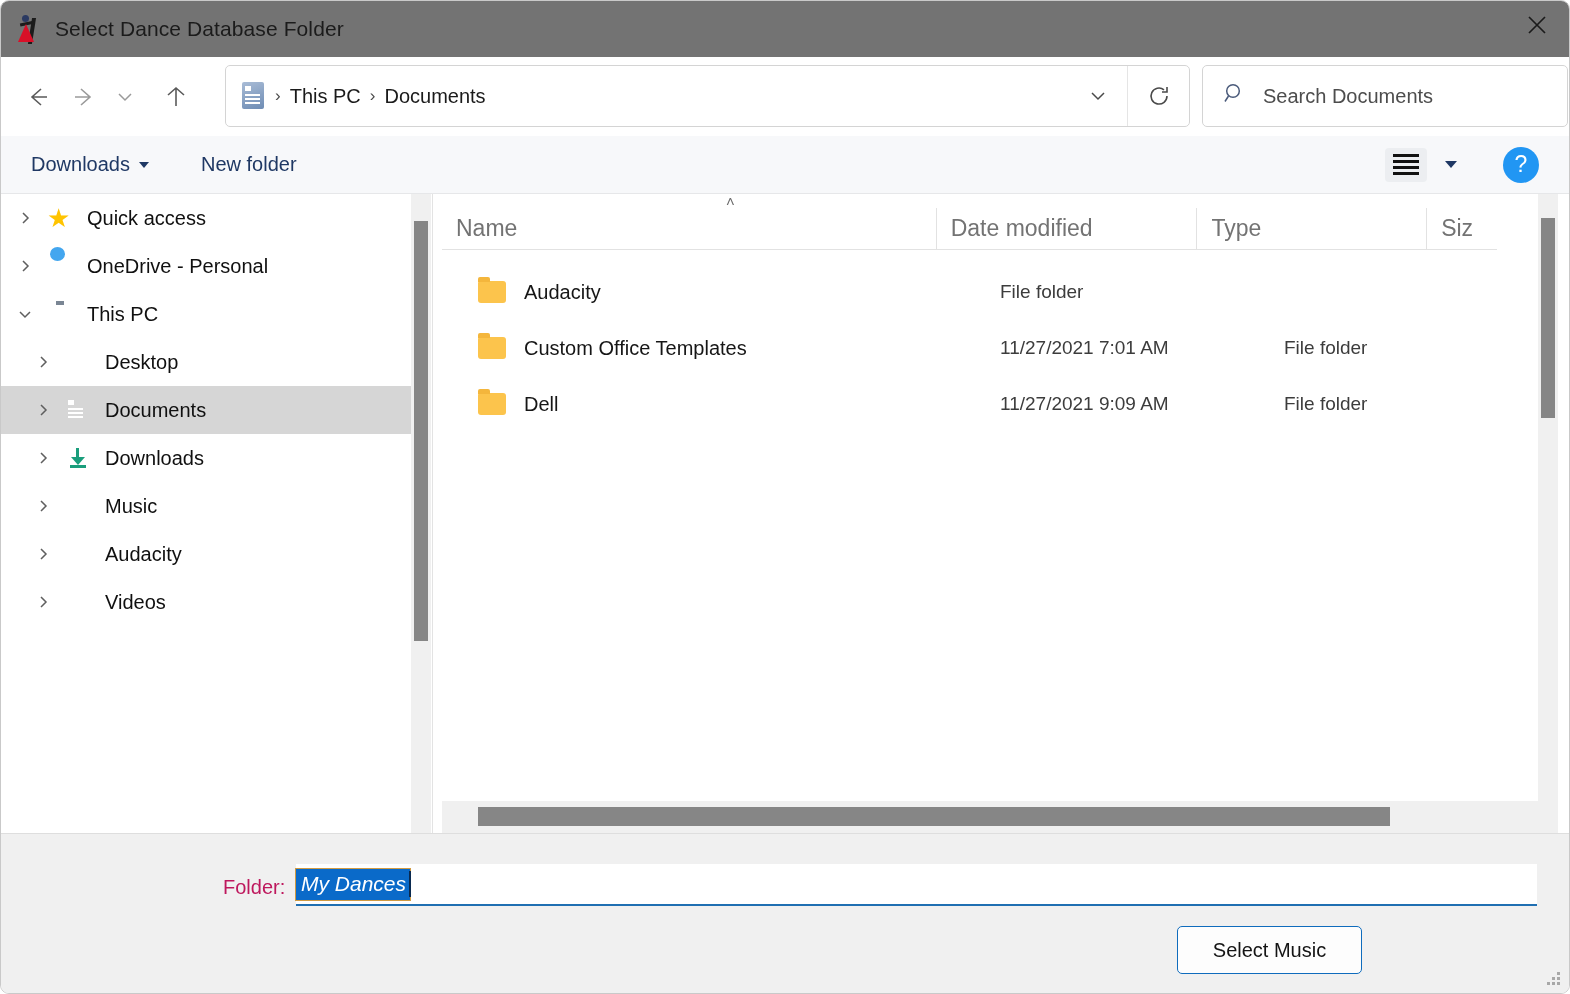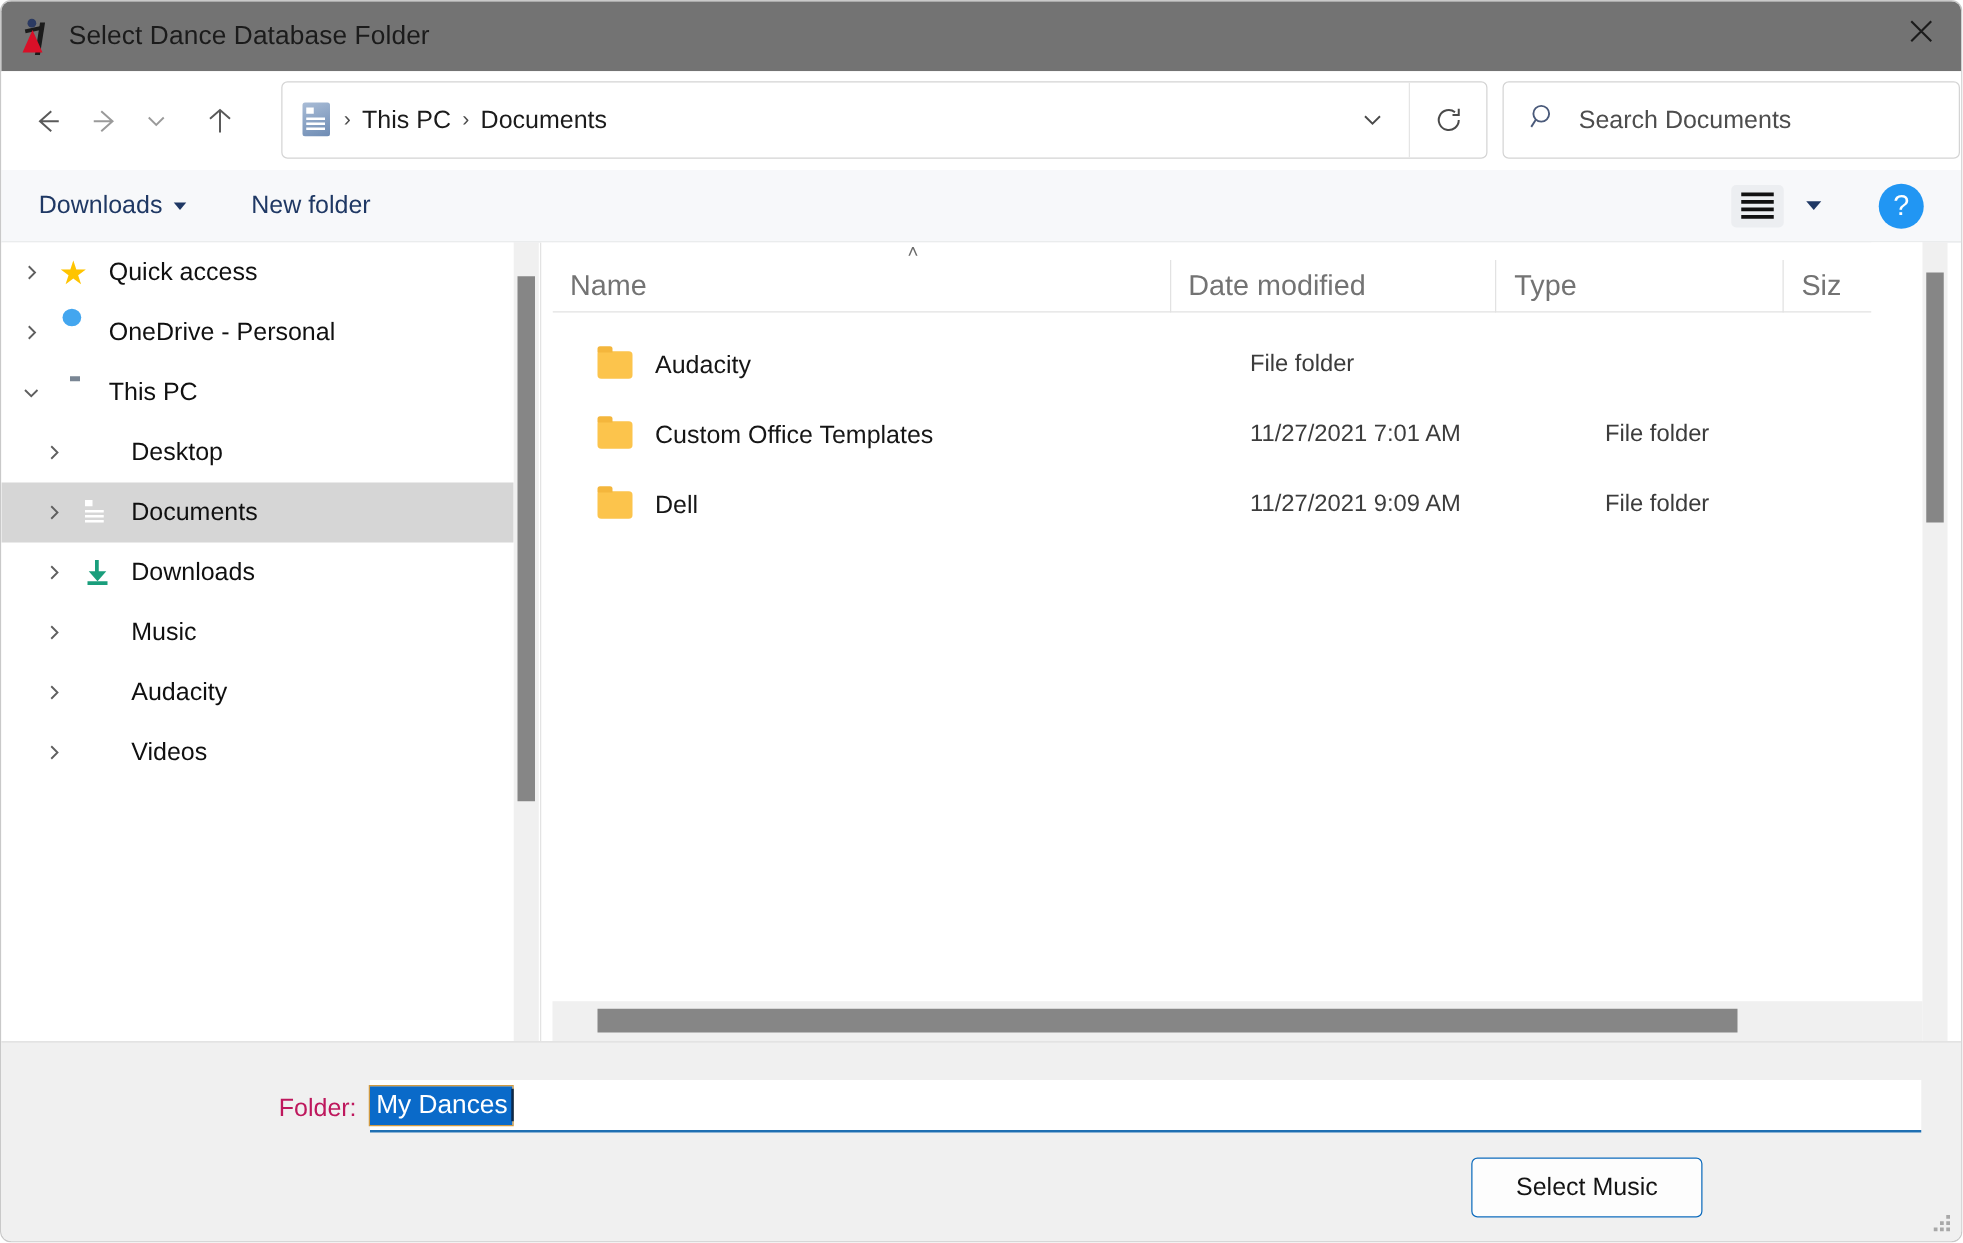--- a/index.html
+++ b/index.html
@@ -378,20 +378,21 @@
     position: absolute; left: 295px; top: 30px;
     width: 1241px; height: 42px;
     background: #ffffff;
     border-bottom: 2px solid #1f6fb2;
     display: flex; align-items: center;
   }
   #folder-value {
     background: #0a6ac9; color: #ffffff;
     font-size: 21px; padding: 3px 4px 4px 5px;
     outline: 1px solid #d09a42;
+    font-style: italic;
   }
   #folder-caret {
     width: 2px; height: 26px; background: #0a2a50; margin-left: -1px;
   }
   #select-folder-btn {
     position: absolute; left: 1176px; top: 92px;
     width: 185px; height: 48px;
     background: #fdfdfd; border: 1px solid #0f6cbd; border-radius: 5px;
     display: flex; align-items: center; justify-content: center;
     font-size: 20px; color: #141414; cursor: pointer;

